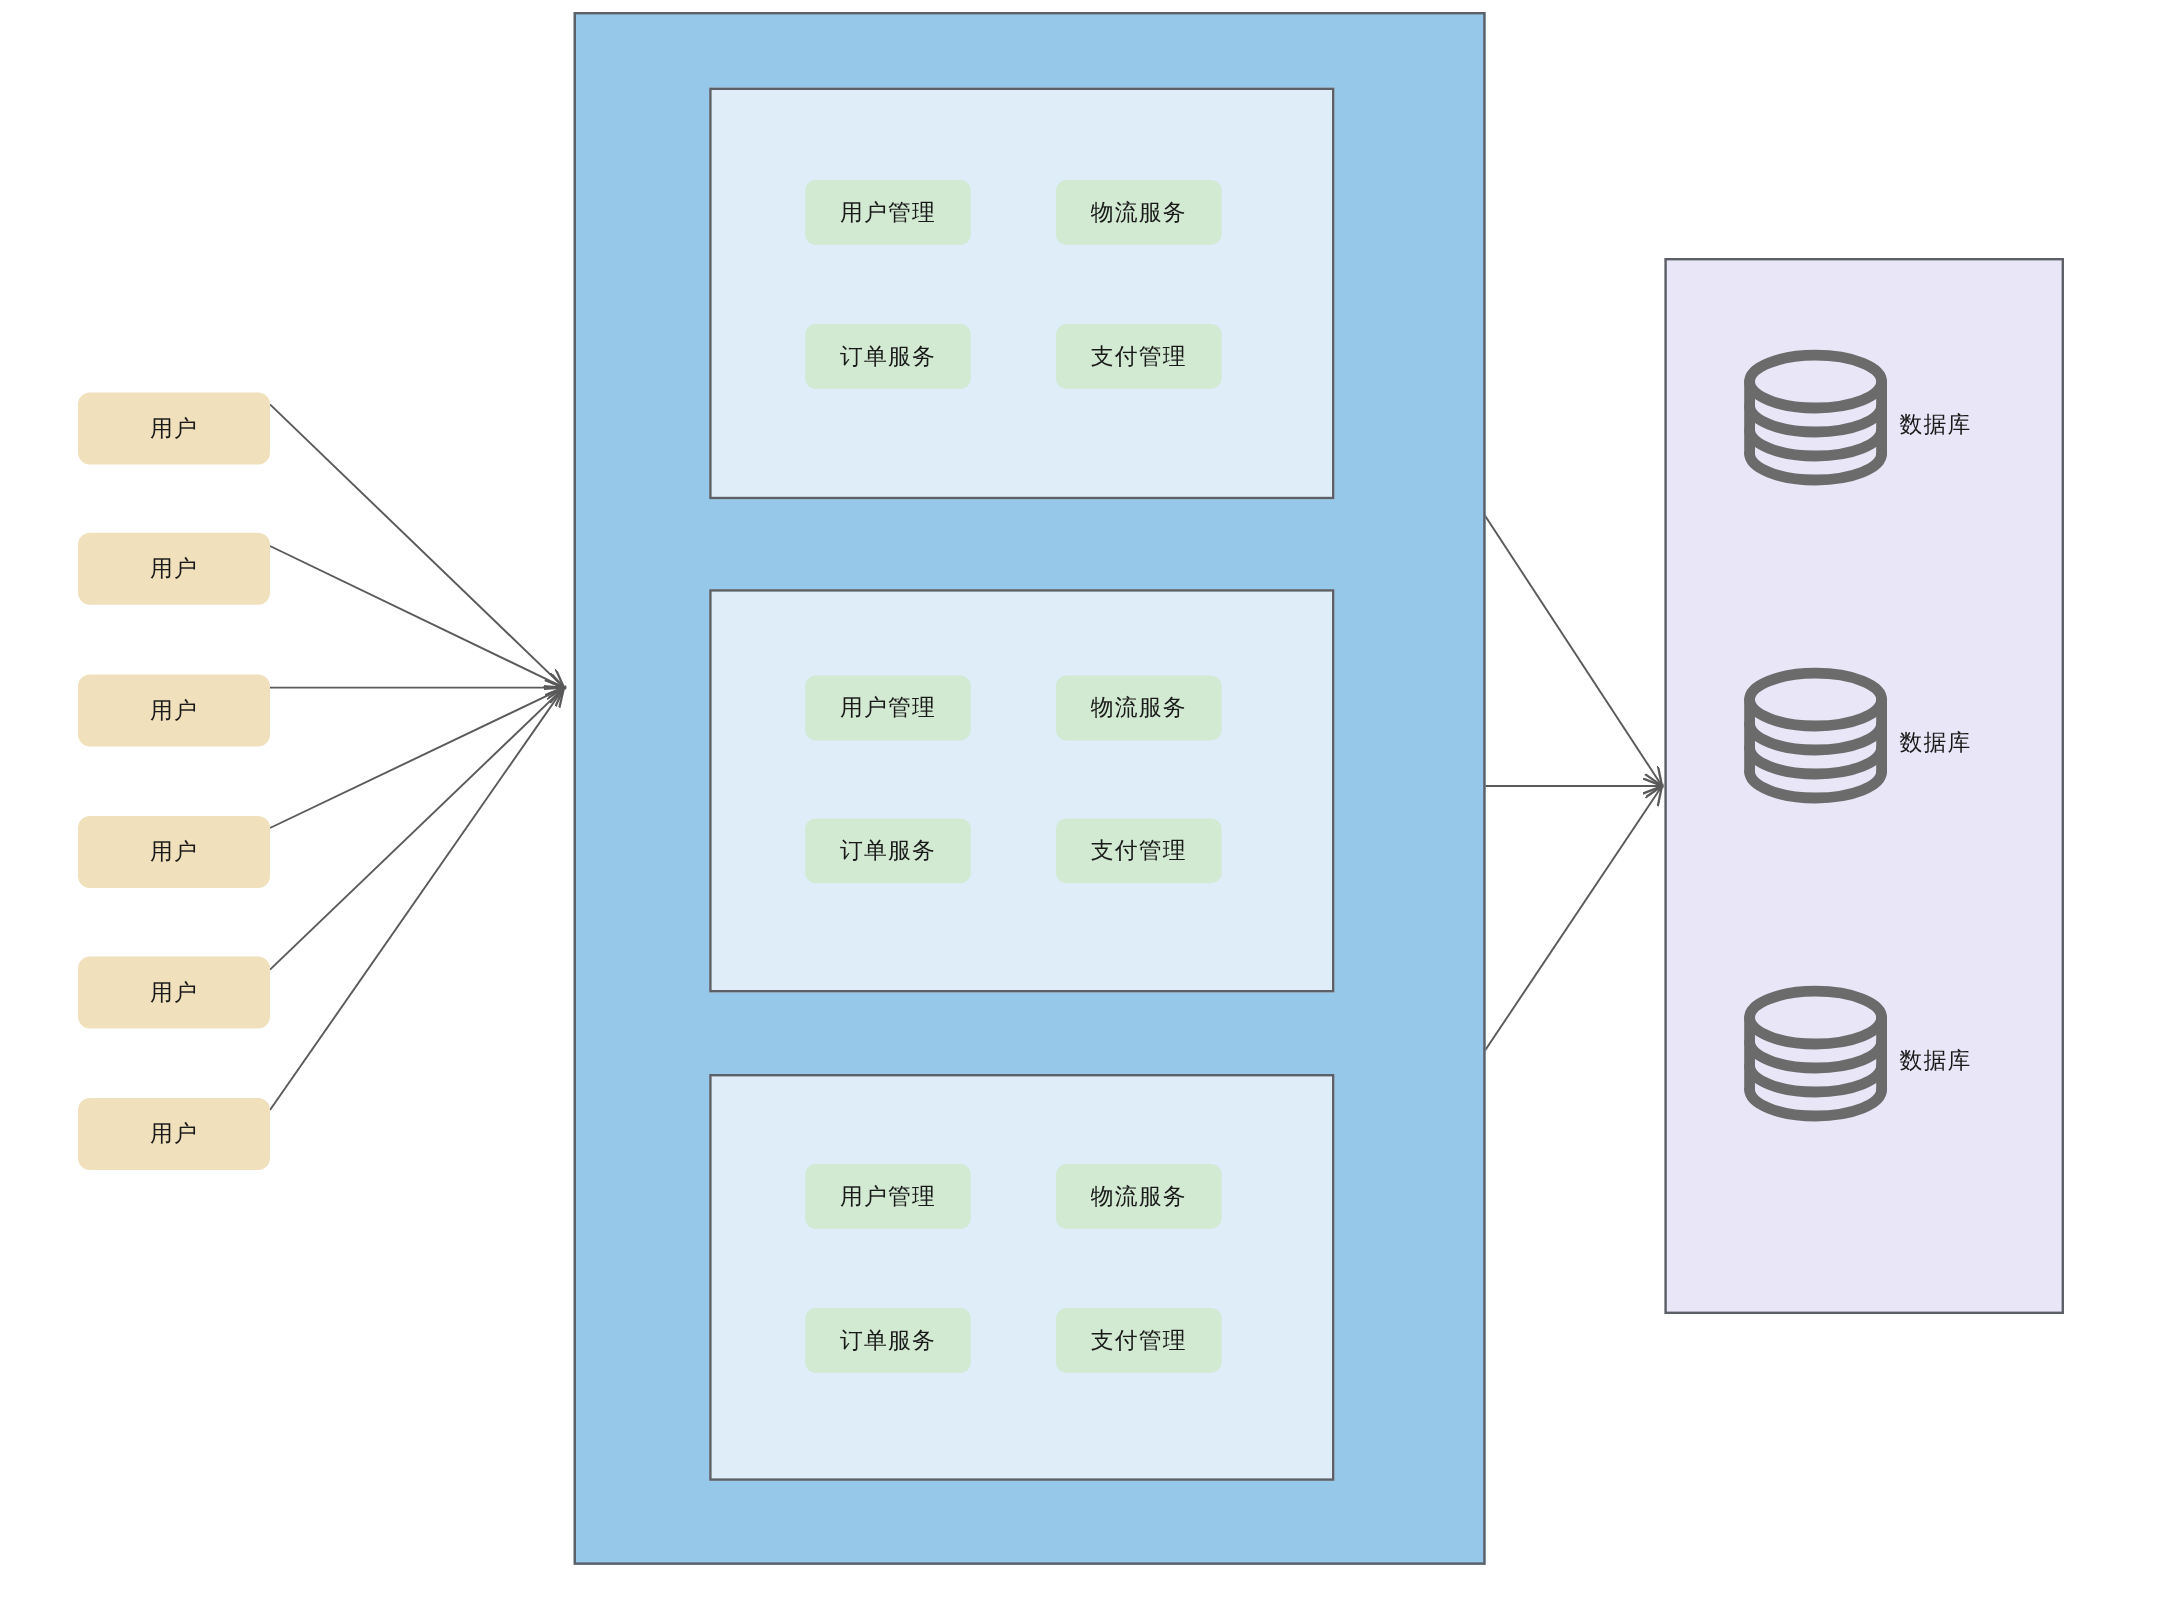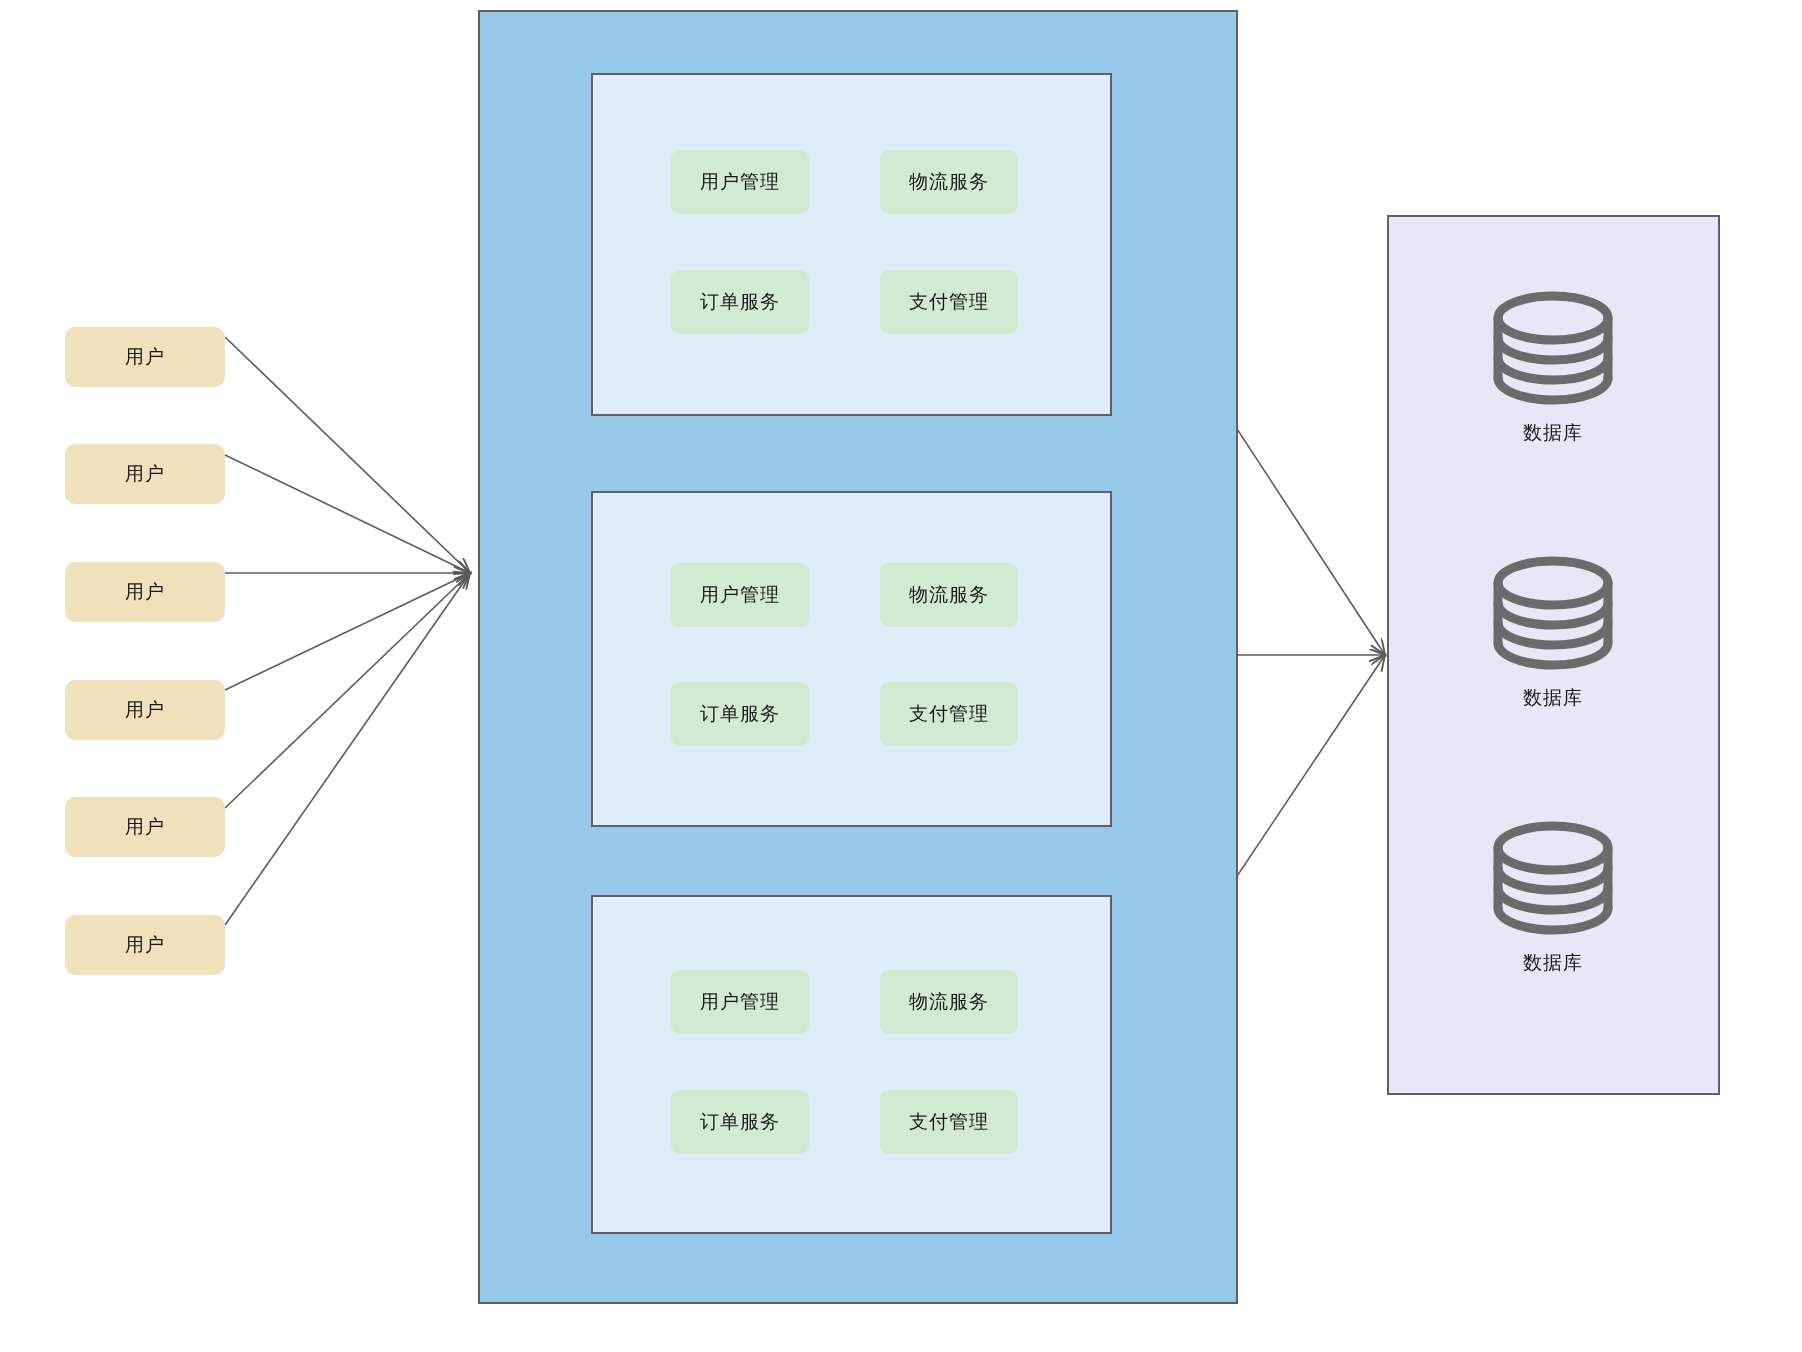--- a/index.html
+++ b/index.html
@@ -24,29 +24,29 @@
 
   
   .svc-group{
     background:#DFEDF8;border:2px solid #5D6066;
   }
 
   
   .svc-chip{
     background:#D2E9D2;border-radius:9px;
     font-size:19px;color:#1a1a1a;letter-spacing:1px;
-    width:138px;height:64px;
+    width:138px;height:54px;
   }
 
   
   .db-panel{
     background:#E9E6F7;border:2px solid #5D6066;
   }
   .db-item{position:absolute;width:220px;display:flex;
-           flex-direction:column;align-items:center;text-align:center;}
+           flex-direction:row;align-items:center;text-align:center;}
   .db-label{font-size:19px;color:#1a1a1a;letter-spacing:1px;
             margin-top:12px;}
 
   svg.edges{position:absolute;left:0;top:0;width:1802px;height:1352px;
             pointer-events:none;overflow:visible;}
 </style>
 </head>
 <body>
 
 <div id="stage">

